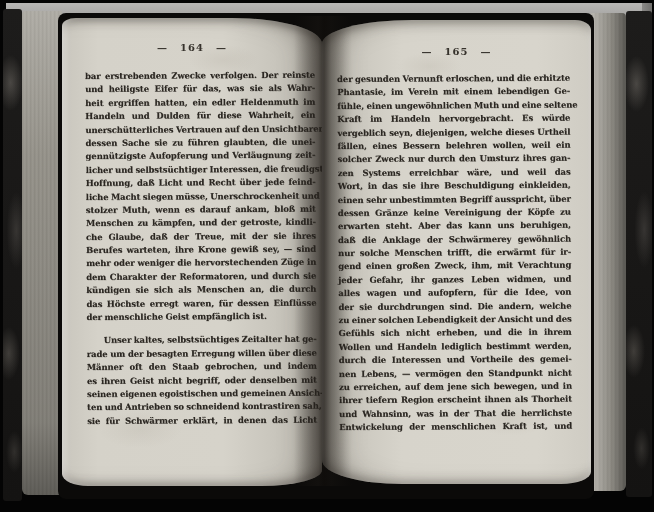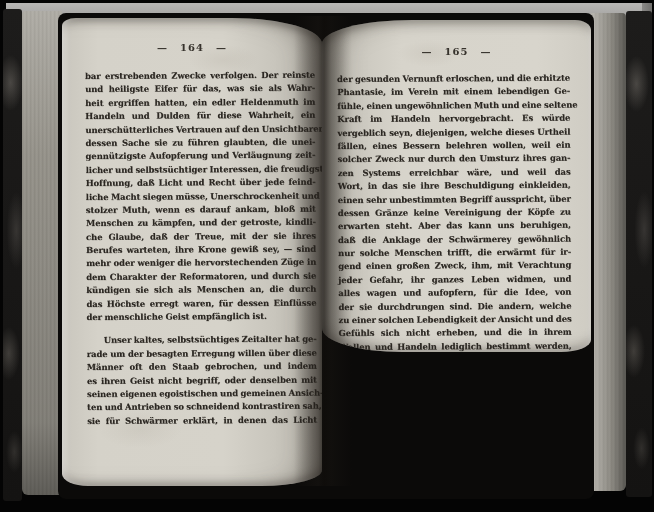--- a/index.html
+++ b/index.html
@@ -65,21 +65,21 @@
       radial-gradient(ellipse 50px 22px at 62% 9%, rgba(150,142,128,0.14), transparent 70%),
       radial-gradient(ellipse 60px 26px at 30% 88%, rgba(150,142,128,0.12), transparent 70%),
       linear-gradient(90deg,#c9c6bd 0%,#d5d2c9 14%,#d6d3ca 62%,#c4c1b8 88%,#a9a69d 100%);
     box-shadow:
       inset 5px 0 7px -3px rgba(255,255,255,0.55),
       inset 0 8px 10px -6px rgba(50,45,40,0.55),
       inset 0 -8px 10px -6px rgba(50,45,40,0.45),
       inset -26px 0 30px -16px rgba(48,42,36,0.6);
   }
   .page-right{
-    left:322px;top:20px;width:269px;height:332px;
+    left:322px;top:20px;width:269px;height:464px;
     border-radius:90px 16px 30px 80px / 24px 10px 12px 24px;
     background:
       radial-gradient(ellipse 46px 20px at 40% 10%, rgba(150,142,128,0.13), transparent 70%),
       radial-gradient(ellipse 55px 24px at 70% 86%, rgba(150,142,128,0.12), transparent 70%),
       linear-gradient(90deg,#aaa79e 0%,#c8c5bc 9%,#d7d4cb 30%,#d8d5cc 80%,#cfccc3 100%);
     box-shadow:
       inset -4px 0 6px -3px rgba(255,255,255,0.4),
       inset 0 9px 11px -7px rgba(50,45,40,0.5),
       inset 0 -9px 11px -7px rgba(50,45,40,0.4),
       inset 26px 0 30px -16px rgba(48,42,36,0.55);

